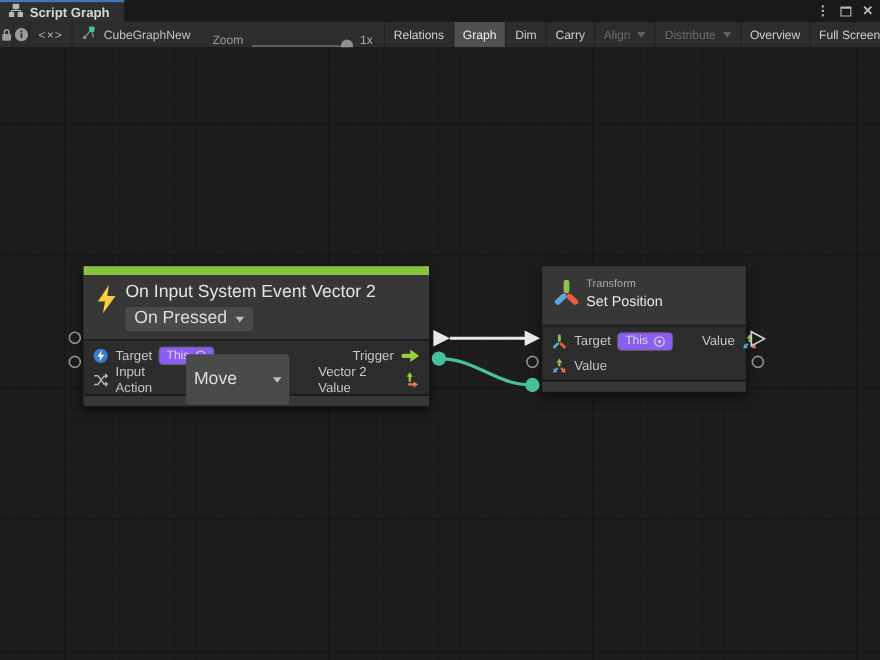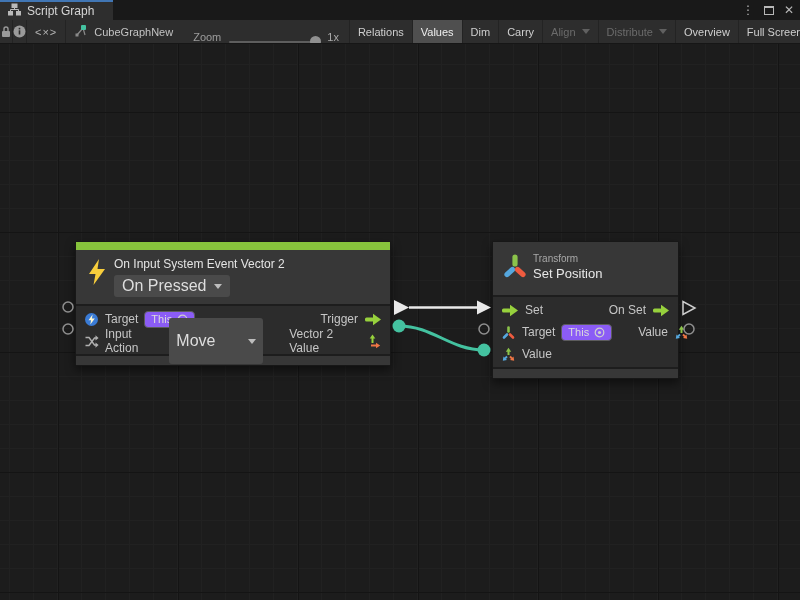--- a/index.html
+++ b/index.html
@@ -1,21 +1,21 @@
 <!DOCTYPE html>
 <html><head>
 <meta charset="utf-8">
 <style>
   * { margin:0; padding:0; box-sizing:border-box; }
   html,body { width:800px; height:600px; overflow:hidden; background:#1c1c1c;
     font-family:"Liberation Sans", sans-serif; -webkit-font-smoothing:antialiased; }
 
   
   .titlebar { position:absolute; top:0; left:0; width:800px; height:20px; background:#191919;
-    display:flex; align-items:stretch; }
+    display:flex; align-items:stretch;font-weight:bold; }
   .tab { width:113px; background:#2e2e2e; border-top:2px solid #4176b4; display:flex;
     align-items:center; gap:6px; padding:0 8px; color:#d6d6d6; font-size:12px; }
   .win-controls { position:absolute; right:6px; top:0; height:20px; display:flex; align-items:center; gap:10px; color:#b8b8b8; }
   .win-controls .glyph { font-size:12px; line-height:1; cursor:default; }
   .maxbox { width:10px; height:9px; border:1px solid #b8b8b8; border-top-width:2px; display:inline-block; }
 
   
   .toolbar { position:absolute; top:20px; left:0; width:800px; height:24px; background:#2d2d2d;
     border-bottom:1px solid #161616; display:flex; align-items:stretch; color:#cfcfcf; font-size:11px;
     white-space:nowrap; overflow:hidden; }
@@ -52,21 +52,21 @@
   .colorbar { height:8px; background:#87c33c; }
   .node-header { background:#373737; position:relative; }
   .node-body { background:#2c2c2c; border-top:2px solid #1d1d1d; padding:2px 0; }
   .node-footer { height:11px; background:#373737; border-top:2px solid #1d1d1d; }
   .row { height:22px; display:flex; align-items:center; justify-content:space-between; padding:0 8px;gap:26px; }
   .pgroup { display:flex; align-items:center; gap:6px; }
   .plabel { color:#c6c6c6; }
 
   
   .ev-header { padding:5px 10px 7px 38px; min-height:44px; }
-  .ev-title { color:#e4e4e4; font-size:12px; margin:2px 0 4px; }
+  .ev-title { color:#e4e4e4; font-size:16px; margin:2px 0 4px; }
   .bolt-big { position:absolute; left:10px; top:8px; }
   .dropdown { display:inline-flex; align-items:center; gap:8px; background:#4a4a4a; border-radius:3px;
     padding:2px 8px; color:#dedede; font-size:16px; }
   .dropdown.wide { width:100px; justify-content:space-between; padding:14px 7px; }
   .dd-caret { width:0; height:0; border-left:4px solid transparent; border-right:4px solid transparent;
     border-top:5px solid #bdbdbd; }
 
   
   .tr-header { padding:8px 12px 14px 40px; min-height:52px; }
   .tr-cat { color:#a8a8a8; font-size:10px; margin:3px 0 2px; }
@@ -129,21 +129,21 @@
     <span>CubeGraphNew</span>
   </div>
   <div class="zoomwrap">
     <span>Zoom</span>
     <span class="zoomtrack">
       <span class="zoomhandle"></span>
     </span>
     <span class="zoomlevel">1x</span>
   </div>
   <div class="tbtn">Relations</div>
-  <div class="tbtn active">Values</div>
+  <div class="tbtn active">Graph</div>
   <div class="tbtn">Dim</div>
   <div class="tbtn">Carry</div>
   <div class="tbtn disabled">
     <span>Align</span>
       <span class="caret"></span>
   </div>
   <div class="tbtn disabled">
     <span>Distribute</span>
       <span class="caret"></span>
   </div>
@@ -231,36 +231,20 @@
             <path d="M14.5 16.5 L20 21.5" stroke="#ef5b3f"></path>
           </g>
         </svg>
       </span>
       <div class="tr-cat">Transform</div>
       <div class="tr-title">Set Position</div>
     </div>
     <div class="node-body">
       <div class="row">
         <span class="pgroup">
-          <svg class="arrow18" viewBox="0 0 18 13">
-            <rect x="1" y="4.6" width="9" height="3.8" rx="1.5" fill="#97d13d"></rect>
-            <polygon points="9,0.8 17,6.5 9,12.2" fill="#97d13d"></polygon>
-          </svg>
-          <span class="plabel">Set</span>
-        </span>
-        <span class="pgroup">
-          <span class="plabel">On Set</span>
-          <svg class="arrow18" viewBox="0 0 18 13">
-            <rect x="1" y="4.6" width="9" height="3.8" rx="1.5" fill="#97d13d"></rect>
-            <polygon points="9,0.8 17,6.5 9,12.2" fill="#97d13d"></polygon>
-          </svg>
-        </span>
-      </div>
-      <div class="row">
-        <span class="pgroup">
           <svg class="icon14" viewBox="0 0 15 15">
             <g stroke-linecap="round" stroke-width="2.6" fill="none">
               <path d="M7.5 2.5 V6.5" stroke="#8bc34a"></path>
               <path d="M6 9.5 L3 12.5" stroke="#55a7de"></path>
               <path d="M9 9.5 L12 12.5" stroke="#ef5b3f"></path>
             </g>
           </svg>
           <span class="plabel">Target</span>
           <span class="thisbtn">
             <span>This</span>

